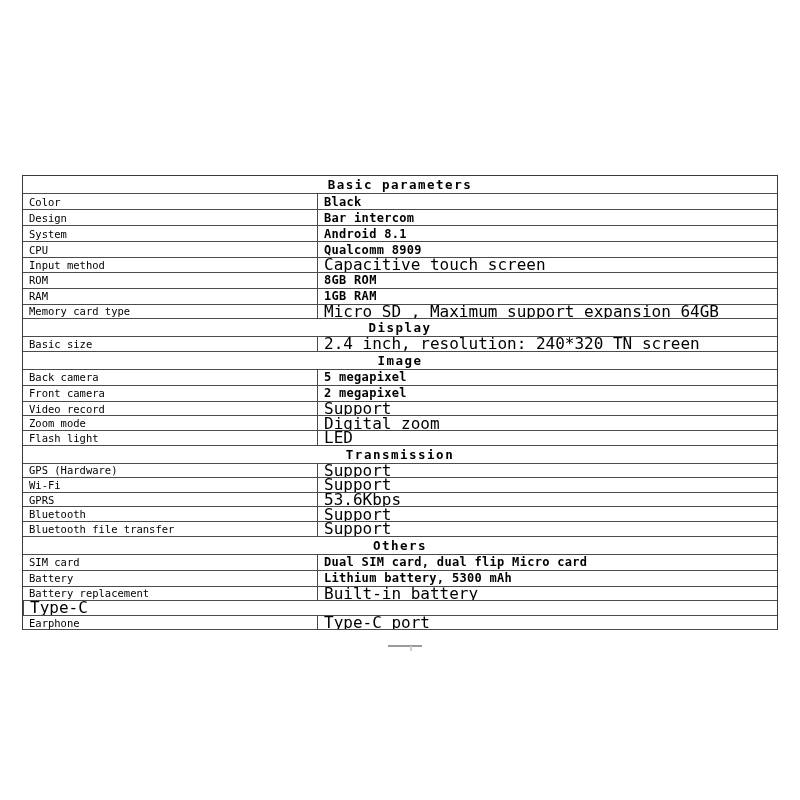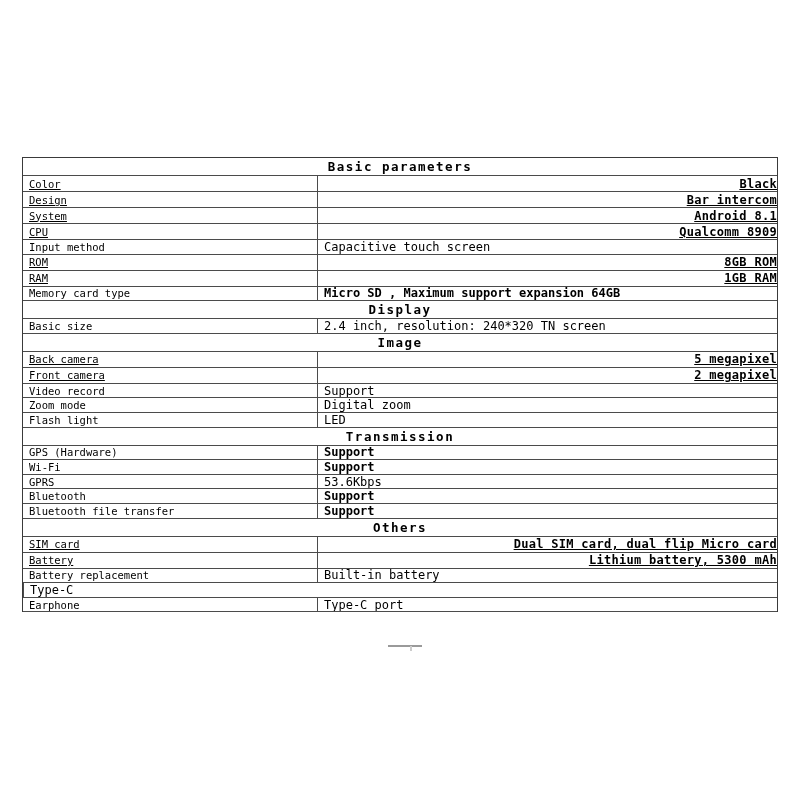--- a/index.html
+++ b/index.html
@@ -12,21 +12,21 @@
     width: 800px;
     height: 800px;
     background: #ffffff;
     font-family: "DejaVu Sans Mono", "Liberation Mono", monospace;
     color: #000000;
     overflow: hidden;
   }
   .spec-table {
     position: absolute;
     left: 22px;
-    top: 157px;
+    top: 175px;
     width: 756px;
     box-sizing: border-box;
     border: 1px solid #3a3a3a;
     border-bottom: none;
     background: #ffffff;
   }
   .sec-header {
     height: 18px;
     box-sizing: border-box;
     border-bottom: 1px solid #4b4b4b;
@@ -37,21 +37,21 @@
     font-size: 12.5px;
     letter-spacing: 1.5px;
     white-space: nowrap;
   }
   .row {
     display: flex;
     box-sizing: border-box;
     border-bottom: 1px solid #4b4b4b;
     white-space: nowrap;
   }
-  .row.lg { height: 16px; text-decoration: underline; }
+  .row.lg { height: 16px; }
   .row.sm { height: 14.6px; }
   .cell-label {
     width: 294px;
     box-sizing: border-box;
     display: flex;
     align-items: center;
     padding-left: 6px;
     font-size: 10.5px;
     overflow: hidden;
   }
@@ -61,27 +61,26 @@
     border-left: 1px solid #4b4b4b;
     display: flex;
     align-items: center;
     padding-left: 6px;
     overflow: hidden;
   }
   .row.lg .cell-value {
     font-size: 12px;
     font-weight: bold;
     letter-spacing: 0.3px;
-    justify-content: flex-end;
   }
   .row.sm .cell-value {
-    font-size: 12px;
+    font-size: 16px;
   }
   .cell-value.boldval {
-    font-weight: bold;
+    font-weight: normal;
   }
   .artifact-h {
     position: absolute;
     left: 388px;
     top: 645px;
     width: 34px;
     height: 2px;
     background: #9a9a9a;
   }
   .artifact-v {

